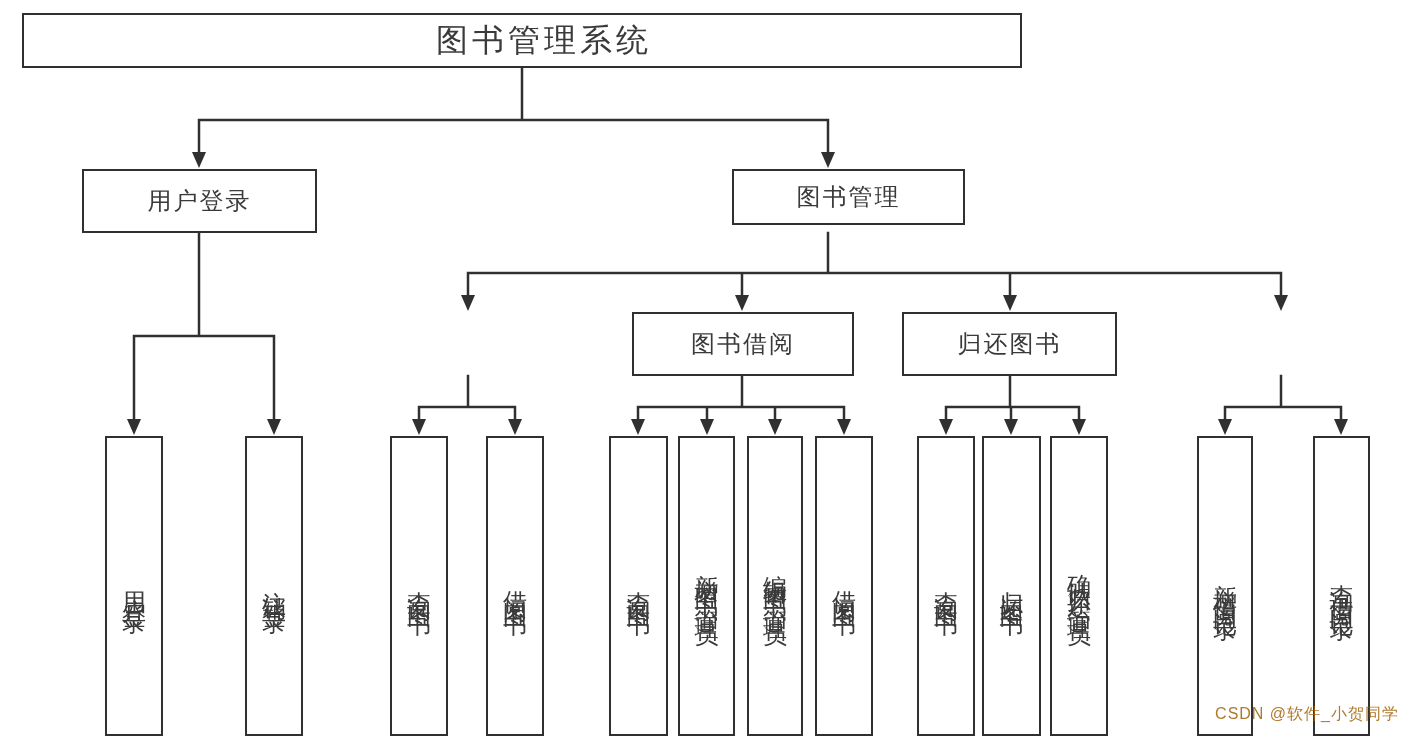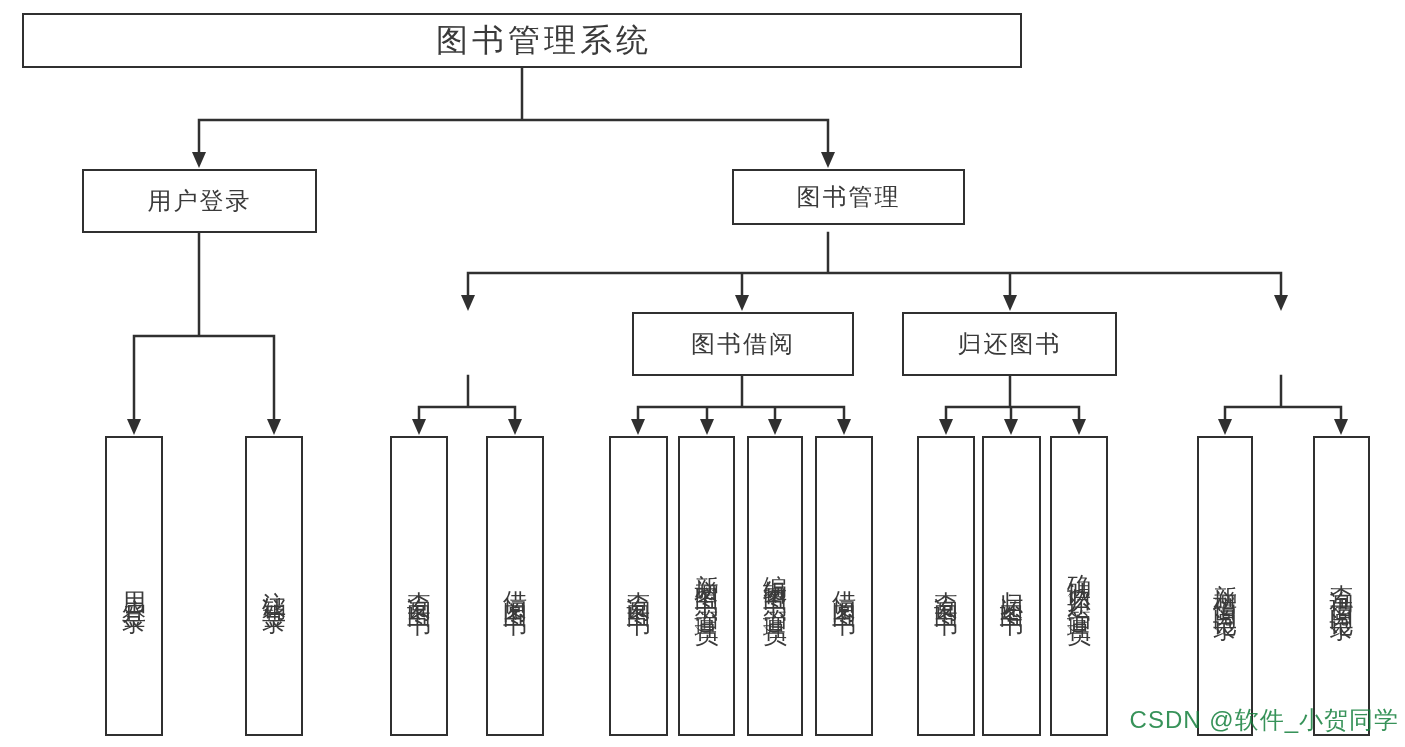--- a/index.html
+++ b/index.html
@@ -25,22 +25,22 @@
     text-orientation:mixed;
     font-size:24px;
     line-height:1;
     letter-spacing:7px;
     white-space:nowrap;
   }
   #watermark{
     position:absolute;
     right:6px;
     top:704px;
-    font-size:24px;
-    color:#15803d;
+    font-size:16px;
+    color:#a16207;
     opacity:0.85;
     letter-spacing:1px;
     z-index:3;
     white-space:nowrap;
   }
 </style>
 </head>
 <body>
 
 <div id="stage">

